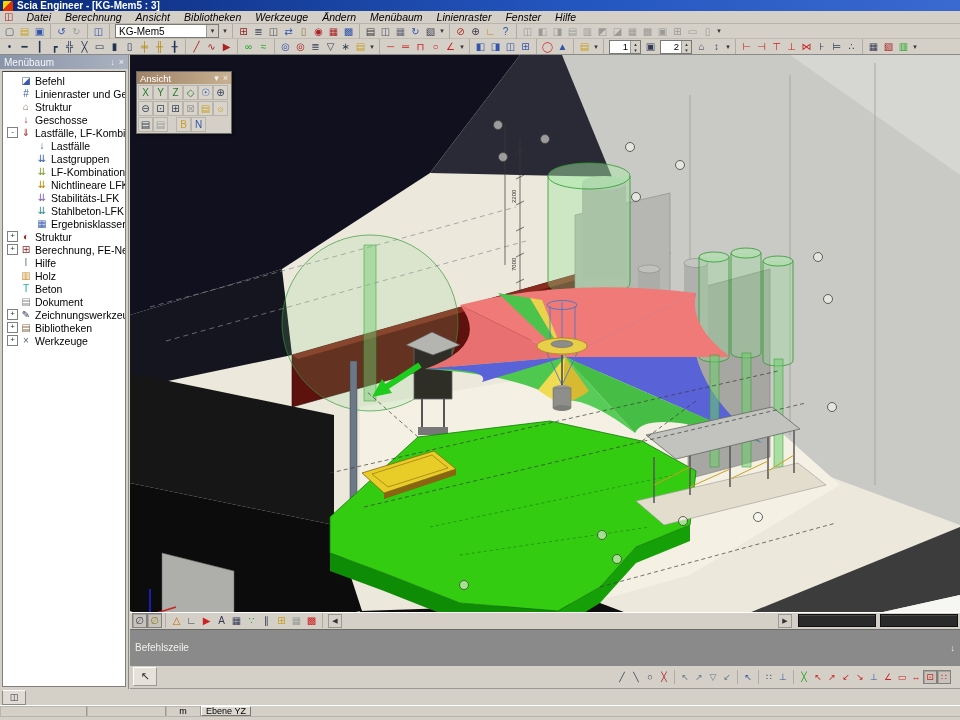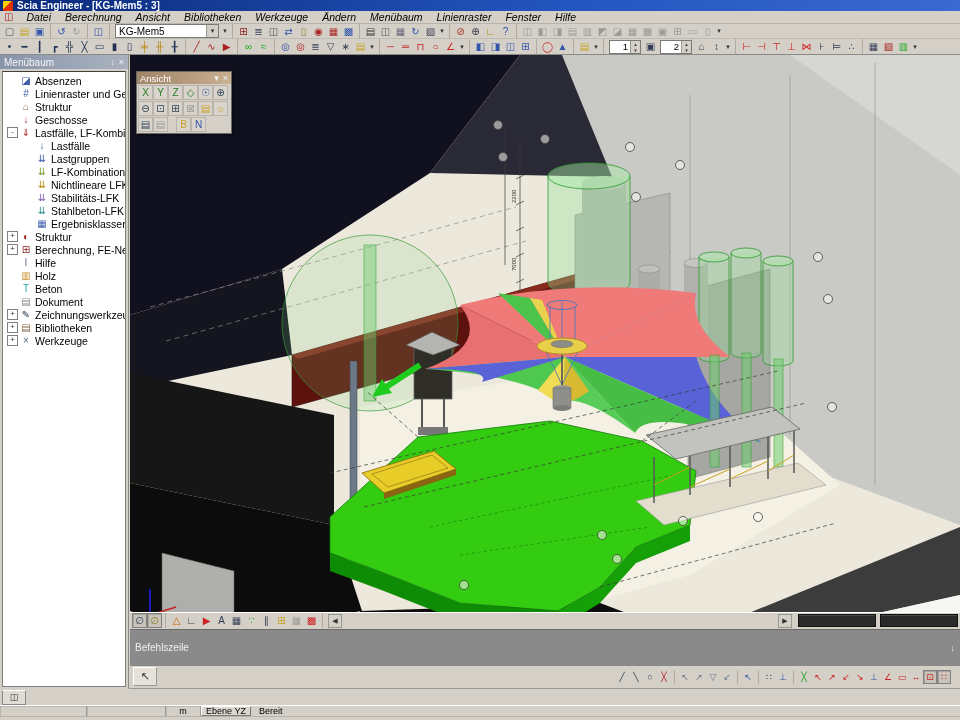--- a/index.html
+++ b/index.html
@@ -296,21 +296,21 @@
       <div class="panel-title">
         <span>Menübaum</span>
         <span class="grow"></span>
         <span class="pt-btn">↓</span>
         <span class="pt-btn">×</span>
       </div>
       <div class="tree">
           <div class="tree-row lvl0">
             <span class="exp noexp"></span>
             <span class="tico" style="color: rgb(58, 90, 170);">◪</span>
-            <span class="tlabel">Absenzen</span>
+            <span class="tlabel">Befehl</span>
           </div>
           <div class="tree-row lvl0">
             <span class="exp noexp"></span>
             <span class="tico" style="color: rgb(58, 90, 170);">#</span>
             <span class="tlabel">Linienraster und Geschosse</span>
           </div>
           <div class="tree-row lvl0">
             <span class="exp noexp"></span>
             <span class="tico" style="color: rgb(138, 106, 74);">⌂</span>
             <span class="tlabel">Struktur</span>
@@ -689,16 +689,15 @@
     <div class="dock-tab-strip">
       <span class="dock-tab">◫</span>
     </div>
   </div>
 
   <div class="statusbar">
     <span class="sb-cell sb-c1"></span>
     <span class="sb-cell sb-c2"></span>
     <span class="sb-cell sb-c3">m</span>
     <span class="sb-cell sb-c4">Ebene YZ</span>
-    <span class="sb-cell sb-c5">Bereit</span>
   </div>
   <div class="bottom-strip"></div>
 </div>
 
 </body></html>

